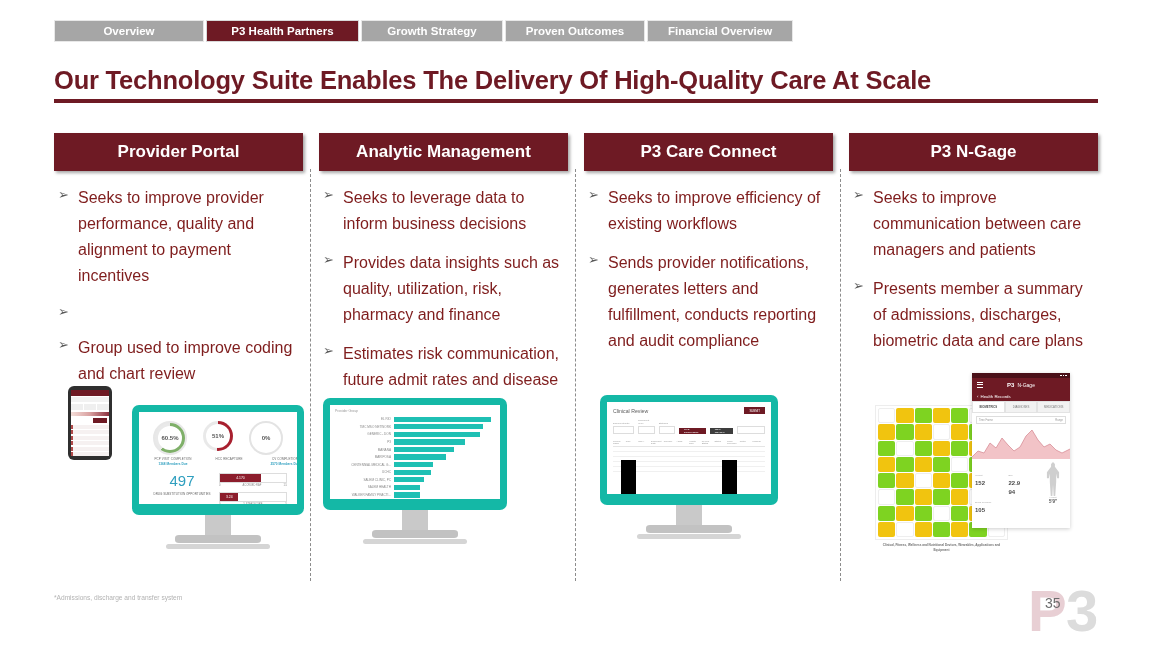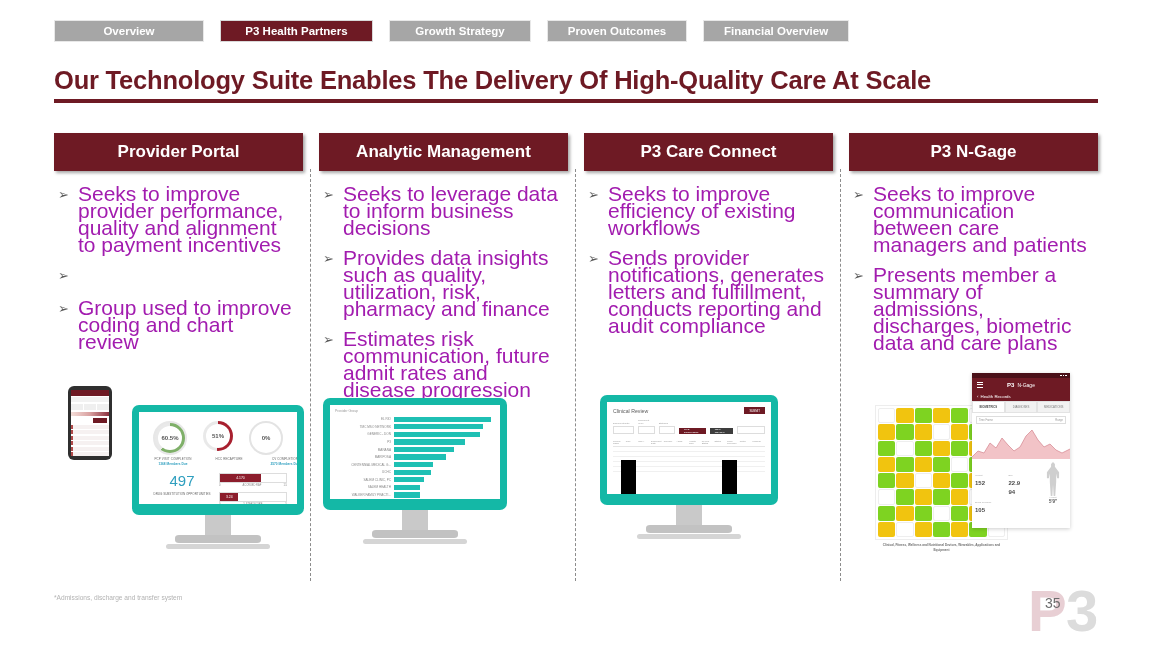--- a/index.html
+++ b/index.html
@@ -1,20 +1,20 @@
 <!DOCTYPE html>
 <html><head>
 <meta charset="utf-8">
 <style>
   html,body{margin:0;padding:0;background:#ffffff;}
   body{width:1152px;height:648px;overflow:hidden;font-family:"Liberation Sans",sans-serif;color:#404040;}
   .slide{position:relative;width:1152px;height:648px;background:#fff;}
 
   
-  .navbar{position:absolute;left:54px;top:20px;display:flex;gap:16px;}
+  .navbar{position:absolute;left:54px;top:20px;display:flex;gap:2px;}
   .nav-tab{height:20px;line-height:20px;padding:0 14px;font-size:11.5px;font-weight:bold;
            color:#ffffff;background:#a6a6a6;text-align:center;white-space:nowrap;
            border:1px solid #e8e8e8;box-sizing:content-box;}
   .nav-tab.active{background:#6e1a24;border:1px solid #d9d9d9;}
 
   
   .title{position:absolute;left:54px;top:66px;font-size:25.5px;font-weight:bold;color:#6e1a24;
          letter-spacing:-0.2px;white-space:nowrap;}
   .title-rule{position:absolute;left:54px;top:99px;width:1044px;height:4px;background:#6e1a24;}
 
@@ -24,21 +24,21 @@
   .col + .col{margin-left:16px;}
   .col-divider{position:absolute;top:36px;width:0;height:412px;border-left:1px dashed #8c8c8c;}
 
   .card-head{height:38px;line-height:38px;background:#6e1a24;color:#fff;font-size:17px;
              font-weight:bold;text-align:center;box-shadow:2px 2px 3px rgba(0,0,0,.35);}
 
   .bullets{margin-top:14px;padding:0 4px 0 2px;}
   .bullet{display:flex;margin-bottom:13px;}
   .bullet .arr{width:20px;flex:0 0 20px;color:#595959;font-size:13px;line-height:19.5px;
                text-align:left;padding-left:2px;}
-  .bullet .txt{font-size:21px;line-height:17px;color:#a21caf;}
+  .bullet .txt{font-size:16px;line-height:26px;color:#7f1d1d;}
 
   
   .mock{position:absolute;}
   .monitor{position:relative;}
   .mon-screen{background:#14b8a6;border-radius:7px;padding:7px 7px 11px 7px;box-sizing:border-box;}
   .mon-inner{background:#fff;width:100%;height:100%;overflow:hidden;position:relative;}
   .mon-neck{width:26px;height:20px;background:#c9c9c9;margin:0 auto;}
   .mon-base{width:86px;height:8px;background:#c2c2c2;border-radius:4px/3px;margin:0 auto;}
   .mon-base2{width:104px;height:5px;background:#d5d5d5;border-radius:3px;margin:1px auto 0;}
 

